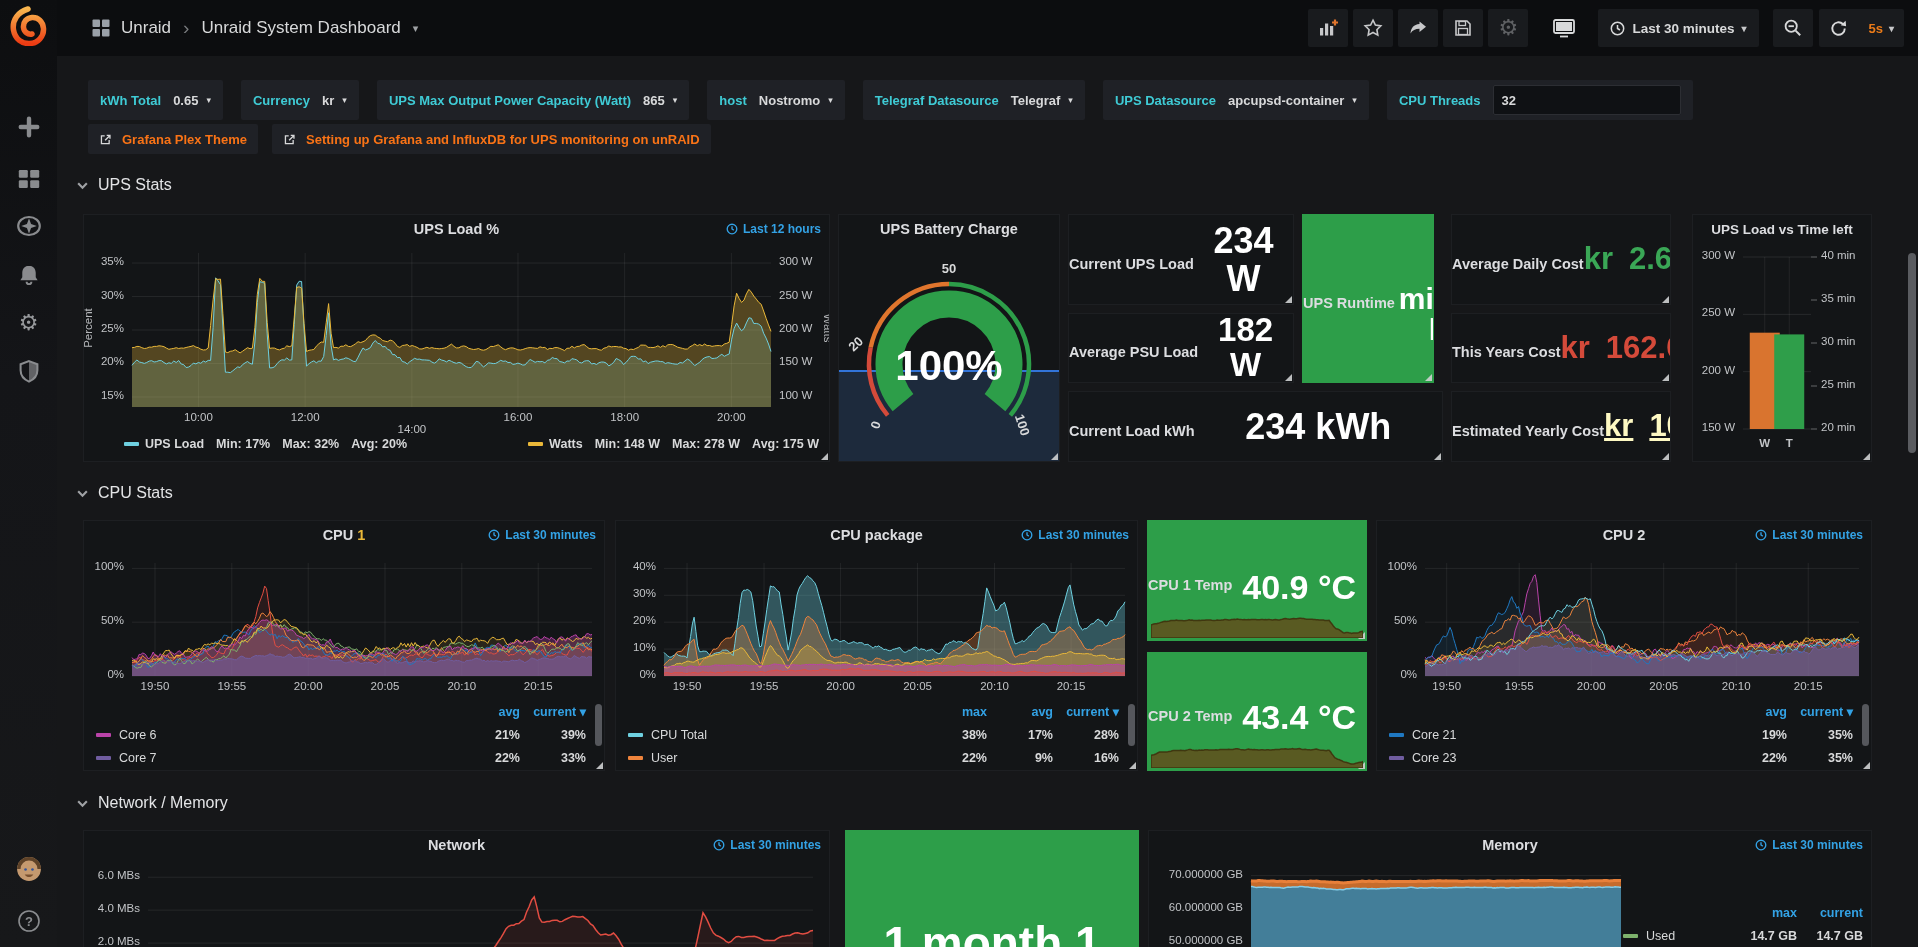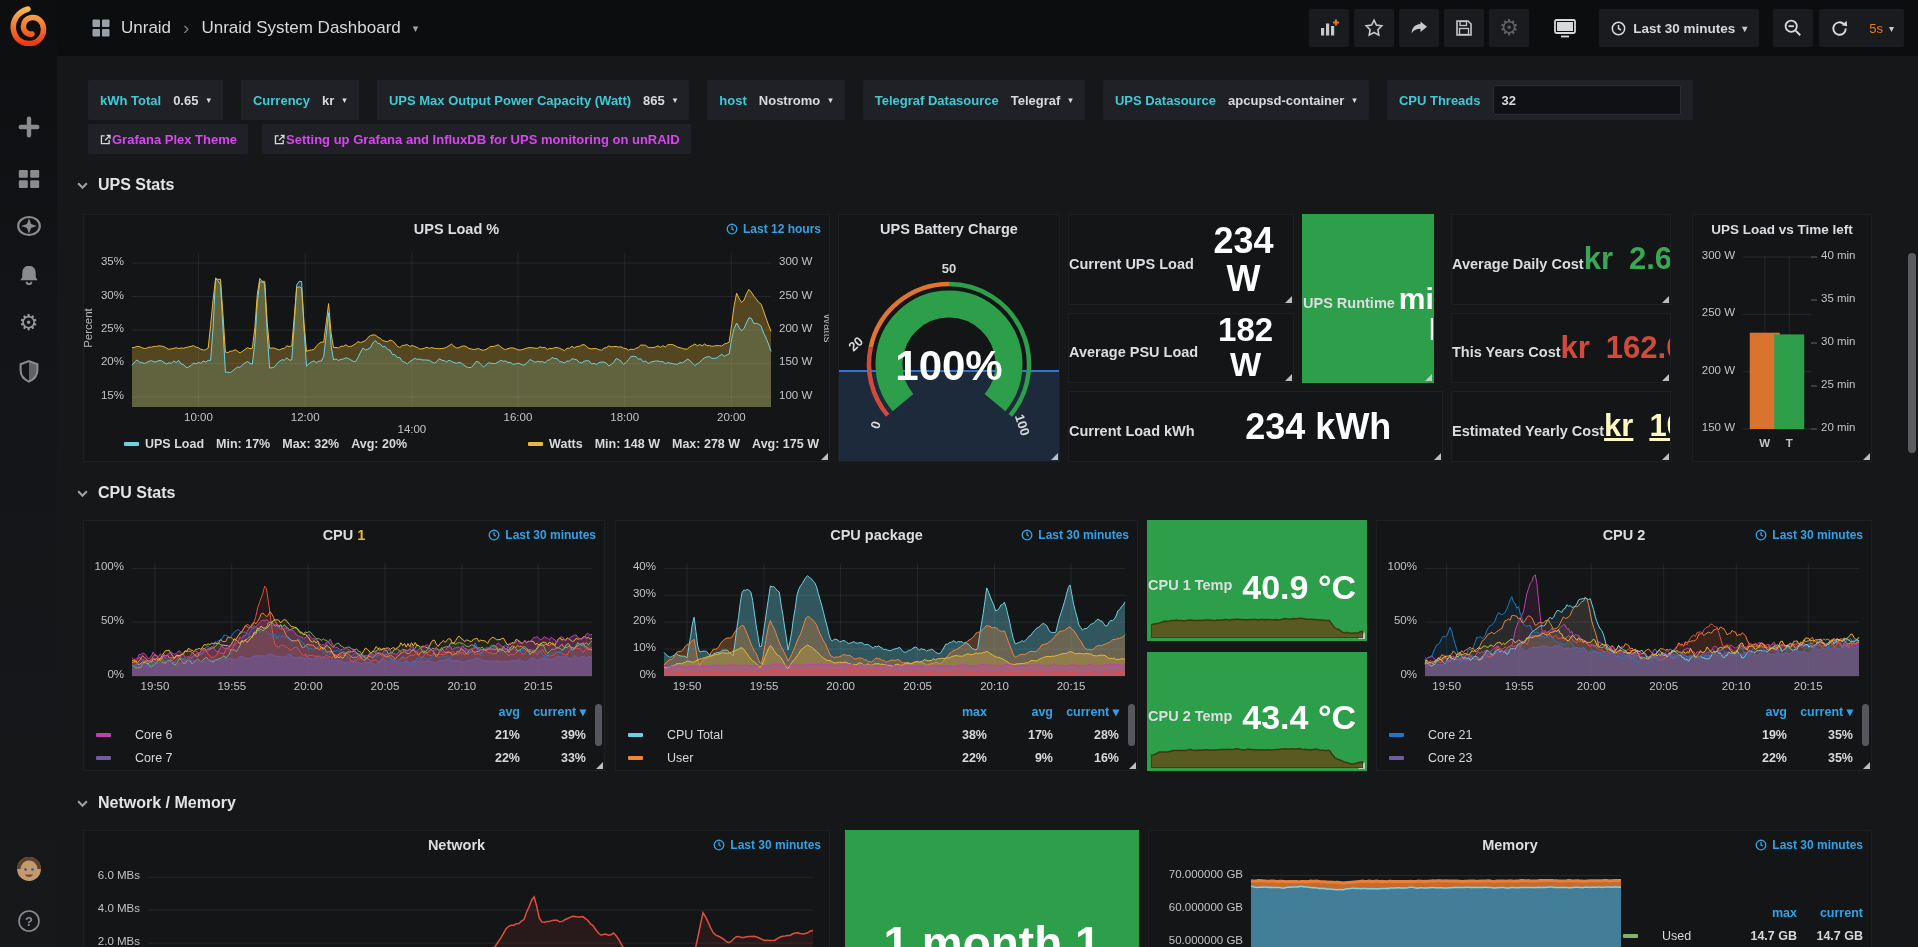--- a/index.html
+++ b/index.html
@@ -20,36 +20,36 @@
   .crumb-txt{font-size:17px;color:#d8d9da}
   .crumb-sep{color:#787a7d;font-size:19px;margin:0 2px}
   .crumb-caret{color:#9fa1a4;font-size:11px;margin-left:2px}
   .nav-right{margin-left:auto;display:flex;align-items:center;margin-right:14px}
   .nav-ibtn{width:40px;height:38px;margin-left:5px;background:#191b1e;border-radius:2px;
             display:flex;align-items:center;justify-content:center;cursor:pointer}
   .nav-ibtn.plain{background:transparent}
   .nav-group{display:flex;align-items:center;margin-left:14px;background:#191b1e;border-radius:2px;height:38px}
   .time-btn{display:flex;align-items:center;gap:7px;padding:0 12px;height:38px;cursor:pointer;font-size:13.5px;font-weight:bold;color:#d8d9da}
   .caret{font-size:10px;color:#c7c8ca}
-  .refresh-dd{display:flex;align-items:center;gap:6px;padding:0 10px;height:38px;cursor:pointer;font-size:13px;font-weight:normal}
+  .refresh-dd{display:flex;align-items:center;gap:6px;padding:0 10px;height:38px;cursor:pointer;font-size:13px;font-weight:bold}
   .refresh-dd .iv{color:#eb7b18}
   
   .submenu{position:absolute;left:88px;top:80px;display:flex;gap:18px;z-index:5}
   .var-pill{display:flex;align-items:center;height:40px;background:#1f2126;border-radius:2px;padding:0 12px;cursor:pointer}
   .var-label{color:#3fcbd5;font-size:13px;font-weight:bold;margin-right:12px;white-space:nowrap}
   .var-value{color:#d8d9da;font-size:13px;font-weight:bold;white-space:nowrap}
   .var-caret{font-size:9px;color:#d8d9da;margin-left:8px}
   .var-input{background:#0f1114;border:1px solid #2c2e33;border-radius:2px;height:28px;width:170px;
              color:#d8d9da;font-size:13px;font-weight:bold;padding:0 8px;display:flex;align-items:center}
   .links-row{position:absolute;left:88px;top:124px;display:flex;gap:14px;z-index:5}
-  .dash-link{display:flex;align-items:center;gap:0;height:30px;background:#1f2126;border-radius:2px;
-             padding:0 11px;font-size:13px;font-weight:bold;color:#d946ef;cursor:pointer;white-space:nowrap}
+  .dash-link{display:flex;align-items:center;gap:10px;height:30px;background:#1f2126;border-radius:2px;
+             padding:0 11px;font-size:13px;font-weight:bold;color:#f97316;cursor:pointer;white-space:nowrap}
   
   .section-head{position:absolute;display:flex;align-items:center;gap:9px;cursor:pointer;z-index:4}
-  .section-title{font-size:16px;font-weight:bold;color:#e3e4e6}
+  .section-title{font-size:16px;font-weight:normal;color:#e3e4e6}
   
   .panel{position:absolute;background:#131517;border:1px solid #1d1f22;box-sizing:border-box;overflow:hidden}
   .p-header{height:28px;position:relative;display:flex;align-items:center;justify-content:center;flex:none}
   .p-title{font-size:14.5px;font-weight:bold;color:#dcdde0;white-space:nowrap}
   .p-title .hl{color:#EAB839}
   .time-ov{position:absolute;right:8px;top:7px;display:flex;align-items:center;gap:5px;
            color:#33a2e5;font-size:12px;font-weight:bold;cursor:pointer}
   .p-body{position:absolute;left:0;right:0;top:28px;bottom:0;display:flex;flex-direction:column}
   .chart{position:relative;flex:1;min-height:0}
   .chart svg{position:absolute;left:0;top:0}
@@ -63,21 +63,21 @@
       border-left:7px solid transparent;border-bottom:7px solid #cfd0d2;opacity:.9}
   
   .legend{flex:none;position:relative}
   .legend-inline{height:26px;display:flex;align-items:center;justify-content:space-between;padding:0 10px 4px 40px}
   .leg-entry{display:flex;align-items:center;gap:6px;font-size:12.5px;color:#d8d9da;cursor:pointer}
   .leg-swatch{width:15px;height:4px;border-radius:1px;flex:none}
   .leg-name{font-weight:bold}
   .leg-stat{font-weight:bold;margin-left:6px}
   .legend-table{height:70px;padding:0 18px 0 12px}
   .leg-row{display:flex;align-items:center;height:23px;font-size:12.5px}
-  .leg-row .leg-nm{margin-left:24px;color:#d8d9da}
+  .leg-row .leg-nm{margin-left:8px;color:#d8d9da}
   .leg-sp{flex:1}
   .leg-col{width:66px;text-align:right;font-weight:bold;color:#d8d9da}
   .leg-col.hdr{color:#33a2e5}
   .leg-scroll{position:absolute;right:2px;top:4px;width:7px;height:42px;background:#55575c;border-radius:4px}
   .legend-right{position:absolute;right:8px;top:42px;width:240px}
   
   .stat{display:flex;flex-direction:row;align-items:center;text-align:center}
   .s-title{font-size:14.5px;font-weight:bold;color:#dcdde0;margin-top:8px;flex:none;position:relative;z-index:2}
   .s-mid{flex:1;display:flex;align-items:center;justify-content:center;width:100%;position:relative;z-index:2}
   .s-value{font-size:36px;font-weight:bold;color:#fff;line-height:1.05}

